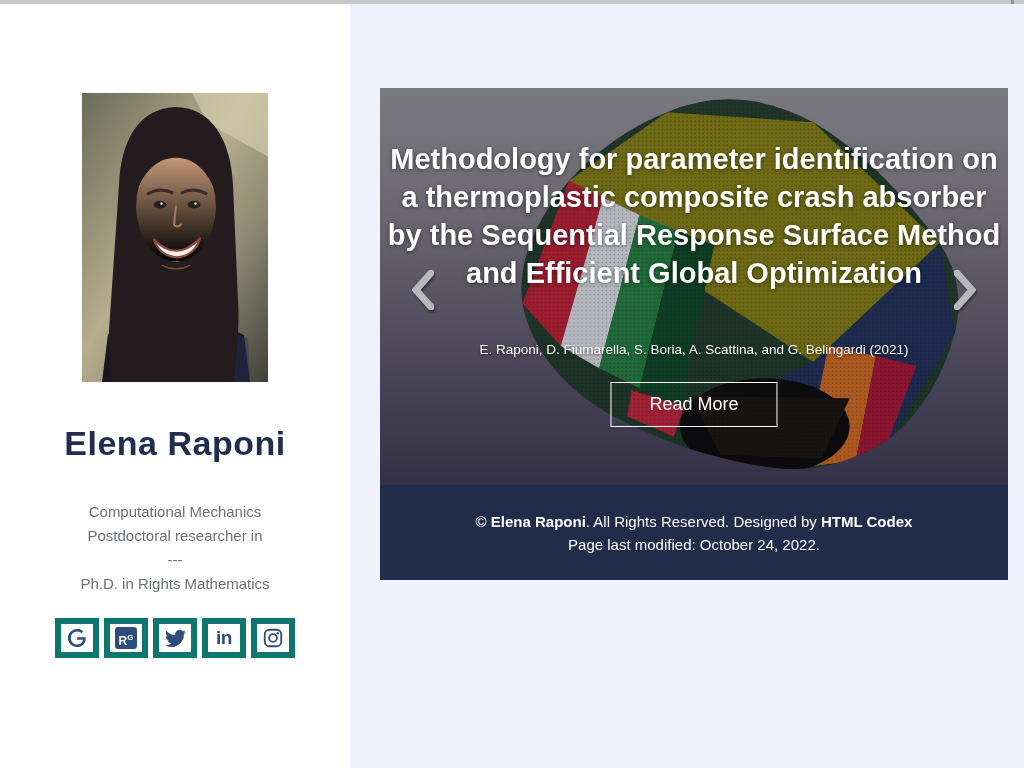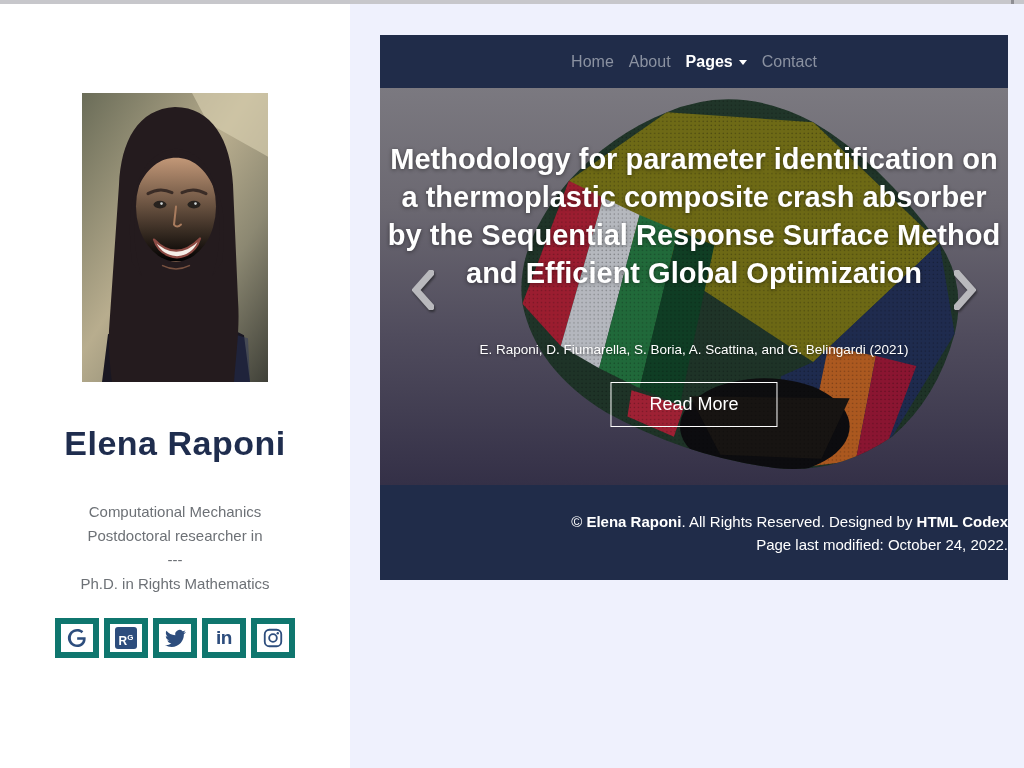--- a/index.html
+++ b/index.html
@@ -91,21 +91,21 @@
   }
   .carousel-arrow {
     position: absolute; top: 182px; width: 22px; height: 40px; cursor: pointer;
     filter: drop-shadow(1px 2px 1px rgba(40,40,45,0.8));
   }
   .carousel-arrow.prev { left: 32px; }
   .carousel-arrow.next { right: 32px; }
 
   .card-footer {
     position: absolute; left: 0; top: 450px; width: 628px; height: 95px;
-    background: #202c49; color: #ffffff; text-align: right;
+    background: #202c49; color: #ffffff; text-align: center;
     padding-top: 25px; font-size: 15px; line-height: 23px;
   }
   .card-footer b { font-weight: 700; }
 </style>
 </head>
 <body>
 
 <div class="stage">
 
   <div class="top-strip">
@@ -184,26 +184,20 @@
           <circle cx="17.2" cy="6.8" r="1.3" fill="#2d4d7d"></circle>
         </svg>
       </div>
     </div>
   </div>
 
   <div class="main-bg"></div>
 
   <div class="card">
 
-    <div class="nav">
-      <span class="nav-item">Home</span>
-      <span class="nav-item">About</span>
-      <span class="nav-item active"><span>Pages</span><span class="caret-down"></span></span>
-      <span class="nav-item">Contact</span>
-    </div>
 
     <div class="hero">
 
       <div class="absorber">
         <svg viewBox="0 0 500 385" preserveAspectRatio="none">
           <defs>
             <pattern id="mesh" width="4" height="4" patternUnits="userSpaceOnUse">
               <circle cx="1" cy="1" r="0.7" fill="#000000" opacity="0.3"></circle>
             </pattern>
             <clipPath id="sil">

